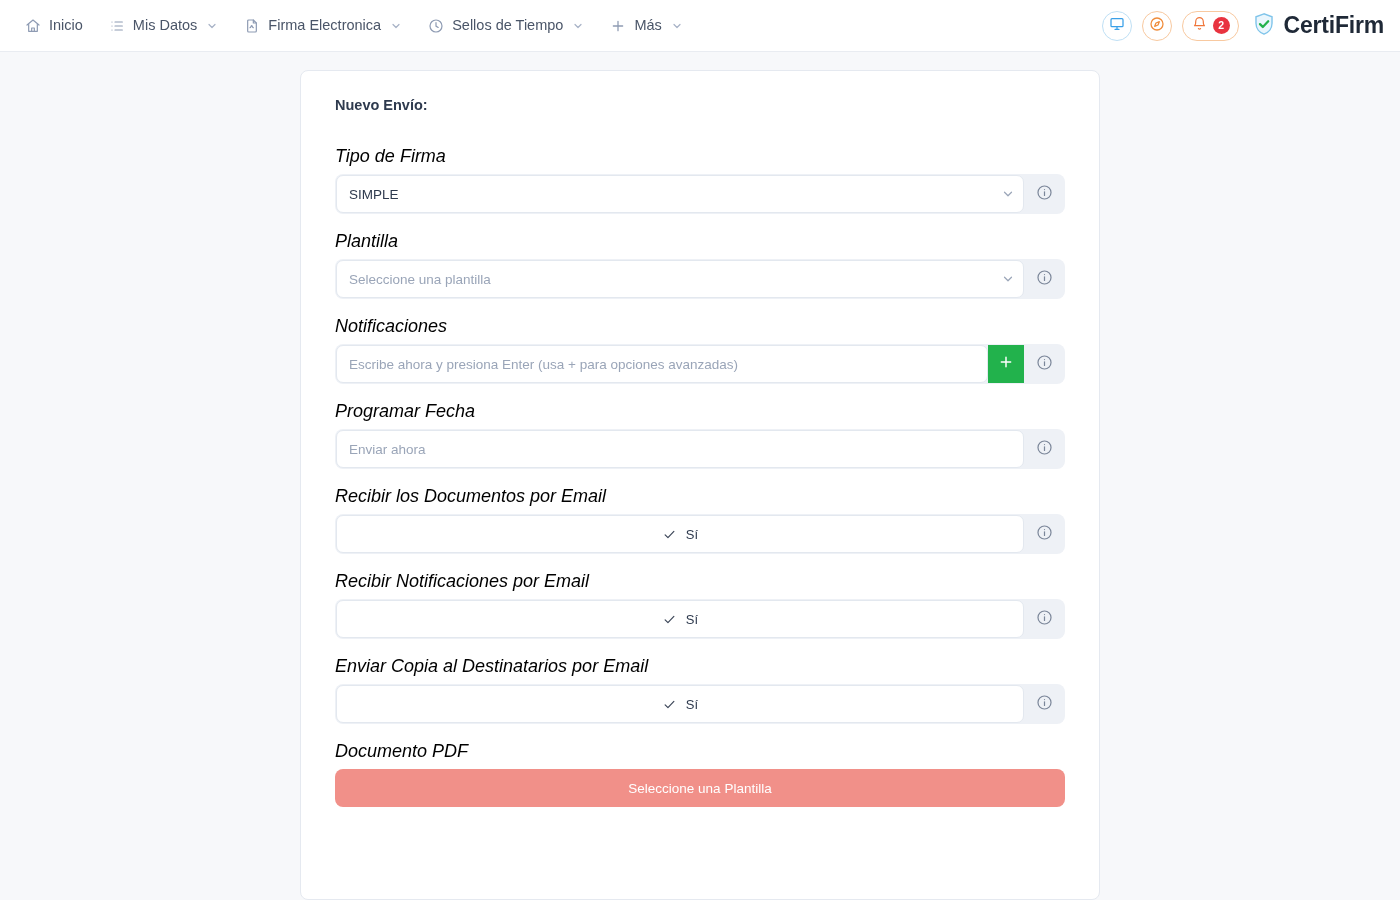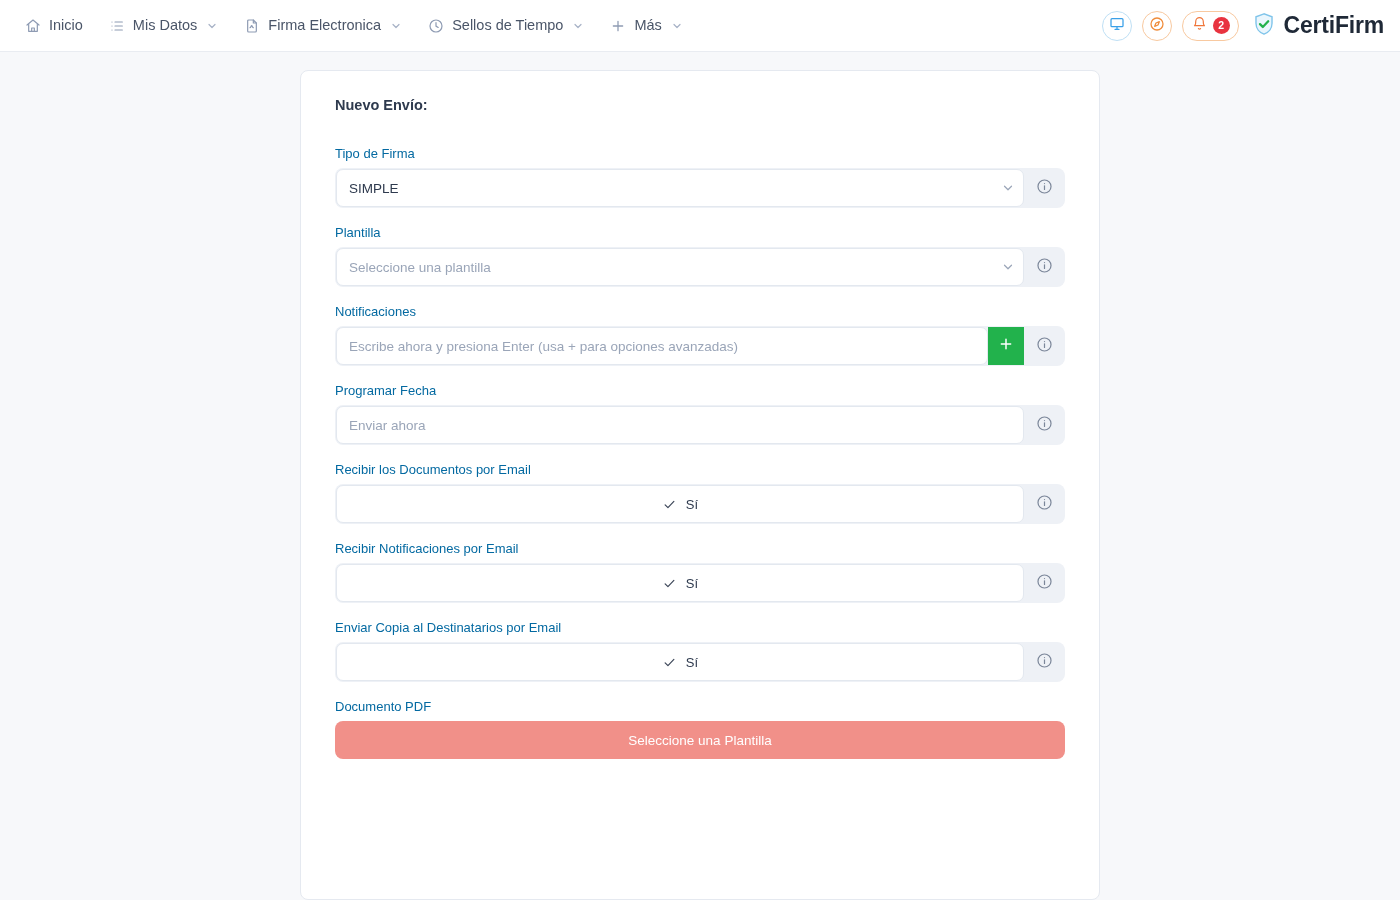--- a/index.html
+++ b/index.html
@@ -155,24 +155,25 @@
     font-weight: bold;
     color: #2e3a4e;
     margin-bottom: 33px;
   }
 
   
   .field { margin-bottom: 17px; }
 
   .field-label {
     display: block;
-    font-size: 13px;
-    color: #0369a1;
+    font-size: 18px;
+    color: #000000;
     margin-bottom: 7px;
     font-weight: normal;
+    font-style: italic;
   }
 
   .row {
     display: flex;
     align-items: stretch;
     background: #eef1f6;
     border-radius: 8px;
     padding: 1px;
   }
 

